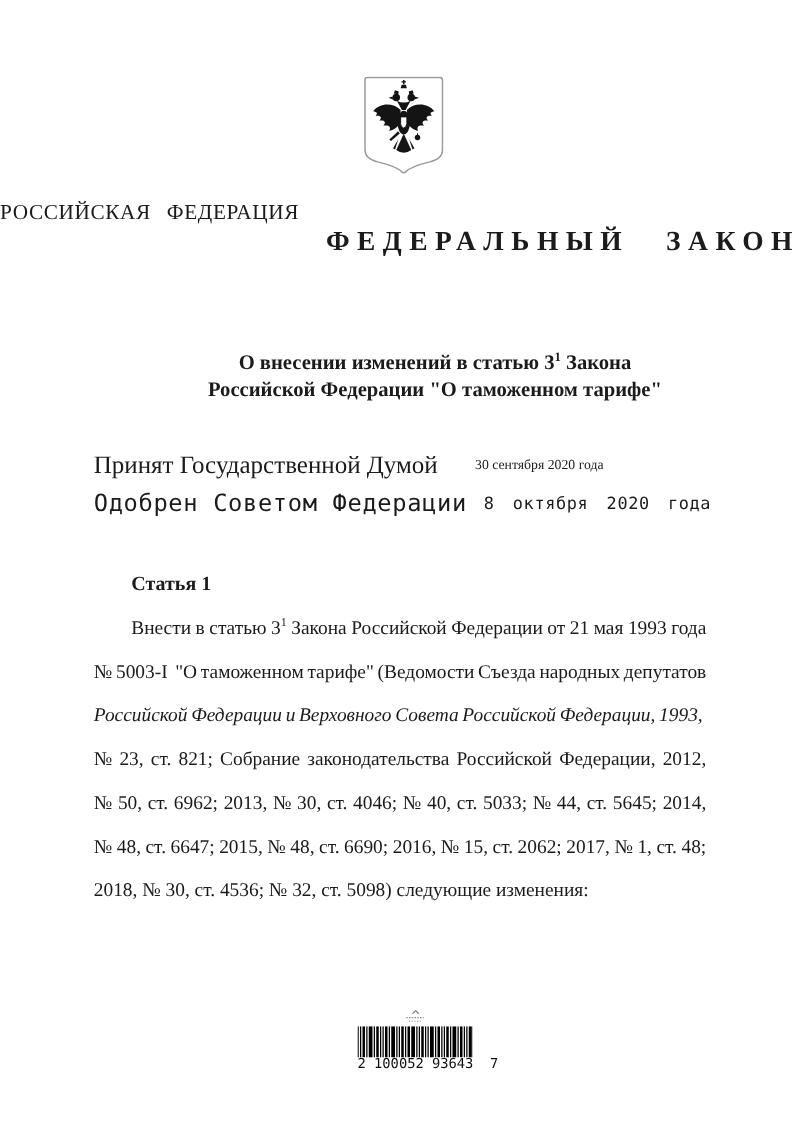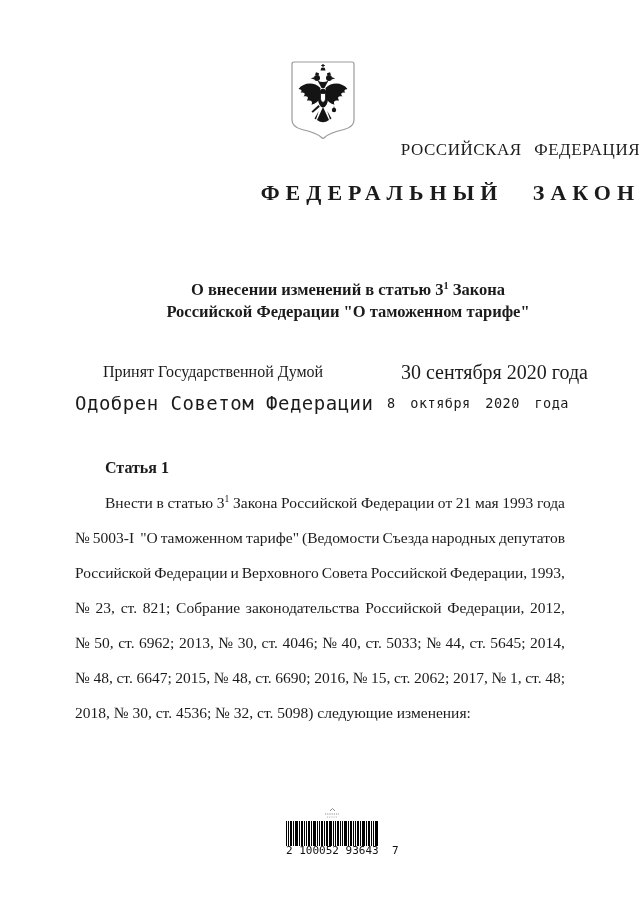--- a/index.html
+++ b/index.html
@@ -18,24 +18,24 @@
     position: absolute;
     top: 61px;
     left: 291px;
     width: 64px;
     height: 78px;
   }
 
   
   .country {
     position: absolute;
-    top: 140px;
+    top: 160px;
     left: 0;
     width: 100%;
-    text-align: right;
+    text-align: left;
     font-size: 17px;
     letter-spacing: 0.5px;
     word-spacing: 8px;
     white-space: pre;
   }
   .doctype {
     position: absolute;
     top: 180px;
     left: 0;
     width: 100%;
@@ -66,28 +66,28 @@
   }
 
   
   .adoption {
     position: absolute;
     top: 362px;
     left: 75px;
     right: 0;
   }
   .adoption-row { position: relative; height: 31px; line-height: 20px; }
-  .adoption-label-serif { font-size: 16px; margin-left: 28px; }
+  .adoption-label-serif { font-size: 20px; }
   .adoption-label-mono {
     font-family: "DejaVu Sans Mono", monospace;
     font-size: 19px;
     letter-spacing: 0.5px;
   }
   .adoption-date { position: absolute; top: 0; white-space: pre; }
-  .date-duma { left: 326px; font-size: 20px; }
+  .date-duma { left: 305px; font-size: 11px; }
   .date-council {
     left: 312px;
     font-family: "DejaVu Sans Mono", monospace;
     font-size: 13.5px;
     word-spacing: 6px;
     letter-spacing: 0.5px;
   }
 
   
   .article-heading {
@@ -176,21 +176,21 @@
     </div>
   </div>
 
   <div class="article-heading">Статья 1</div>
 
   <div class="paragraph">
     <div class="jline jline-first fit-justify">
       <span class="measure" style="word-spacing: -0.234375px;"><span>Внести в статью 3</span><span class="sup">1</span><span> Закона Российской Федерации от 21 мая 1993 года</span></span>
     </div>
     <div class="jline fit-justify"><span class="measure" style="word-spacing: -0.868056px;">№ 5003-I  "О таможенном тарифе" (Ведомости Съезда народных депутатов</span></div>
-    <div class="jline fit-justify"><span class="measure" style="word-spacing: -0.908482px;">Российской Федерации и Верховного Совета Российской Федерации, 1993,</span></div>
+    <div class="jline fit-justify"><span class="measure" style="word-spacing: -0.908482px; font-style: italic;">Российской Федерации и Верховного Совета Российской Федерации, 1993,</span></div>
     <div class="jline fit-justify"><span class="measure" style="word-spacing: 1.86719px; margin-top: 12px;">№ 23, ст. 821; Собрание законодательства Российской Федерации, 2012,</span></div>
     <div class="jline fit-justify"><span class="measure" style="word-spacing: 0.648897px;">№ 50, ст. 6962; 2013, № 30, ст. 4046; № 40, ст. 5033; № 44, ст. 5645; 2014,</span></div>
     <div class="jline fit-justify"><span class="measure" style="word-spacing: -0.248264px;">№ 48, ст. 6647; 2015, № 48, ст. 6690; 2016, № 15, ст. 2062; 2017, № 1, ст. 48;</span></div>
     <div class="jline"><span class="measure">2018, № 30, ст. 4536; № 32, ст. 5098) следующие изменения:</span></div>
   </div>
 
   <div class="barcode-block">
     <svg class="print-mark" viewBox="0 0 20 11" xmlns="http://www.w3.org/2000/svg">
       <path d="M8 3 L10.5 0.5 L13 3" fill="none" stroke="#555" stroke-width="0.9"></path>
       <path d="M3 6 H17" stroke="#666" stroke-width="1" stroke-dasharray="1.2 1"></path>

